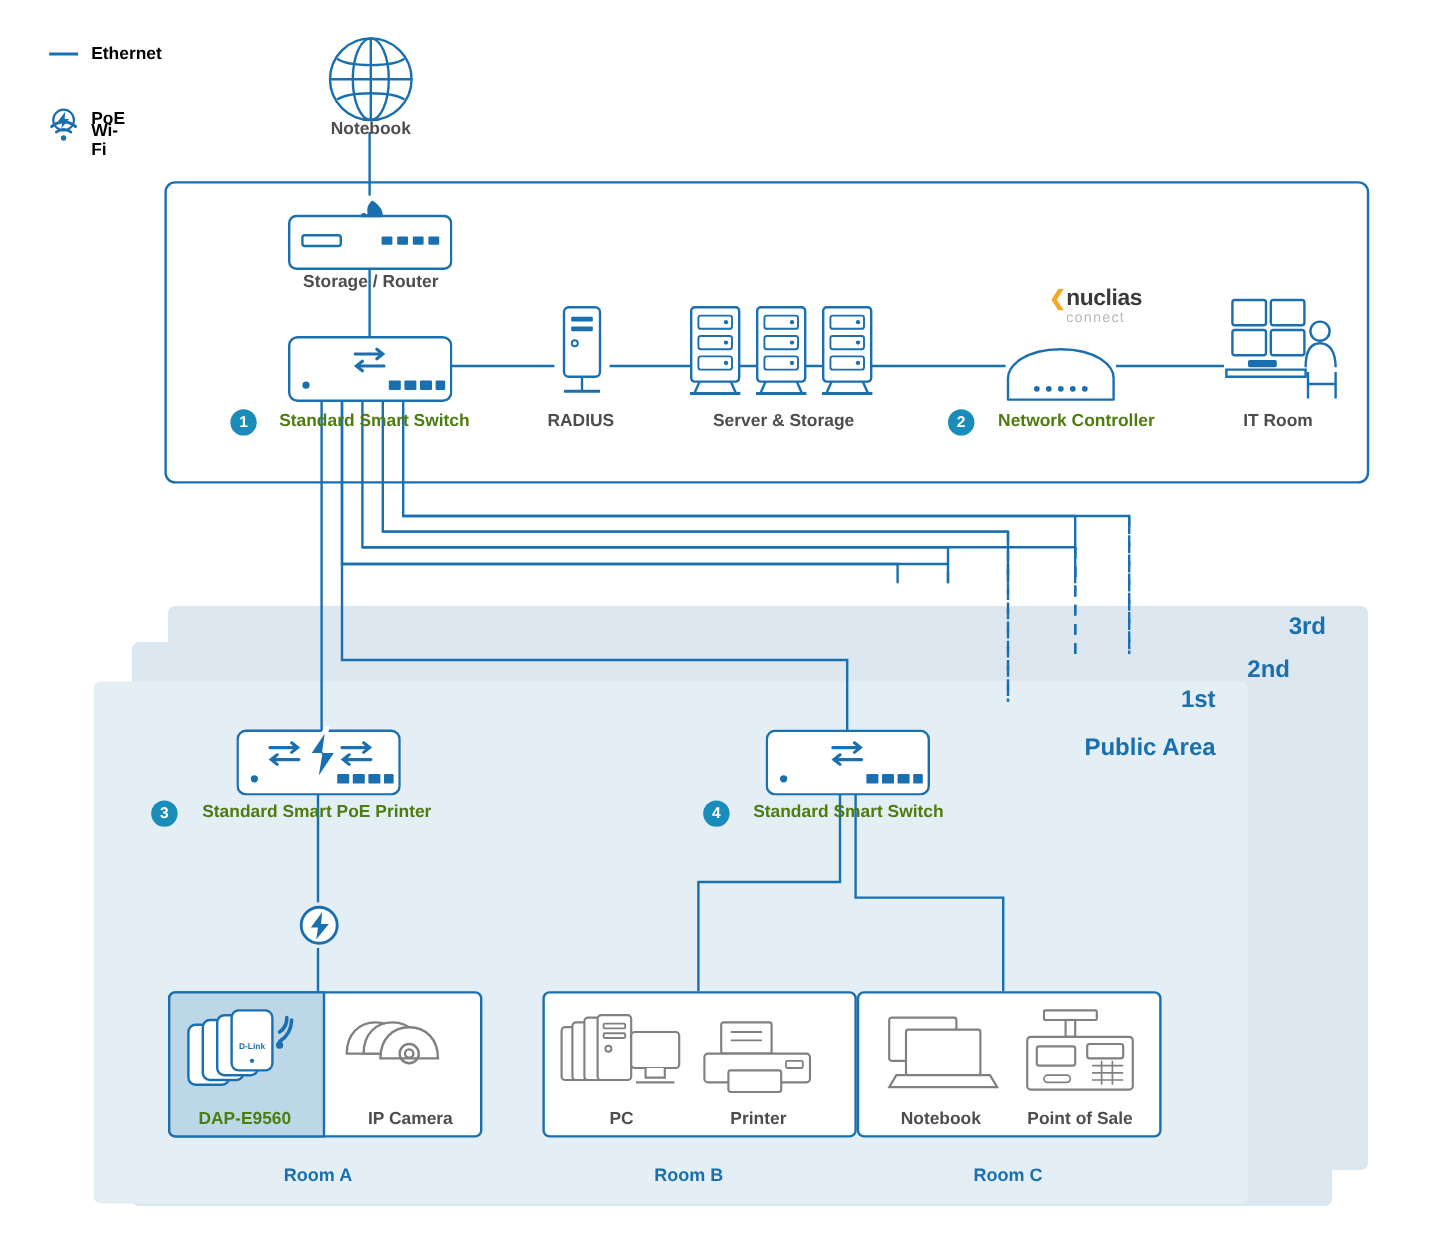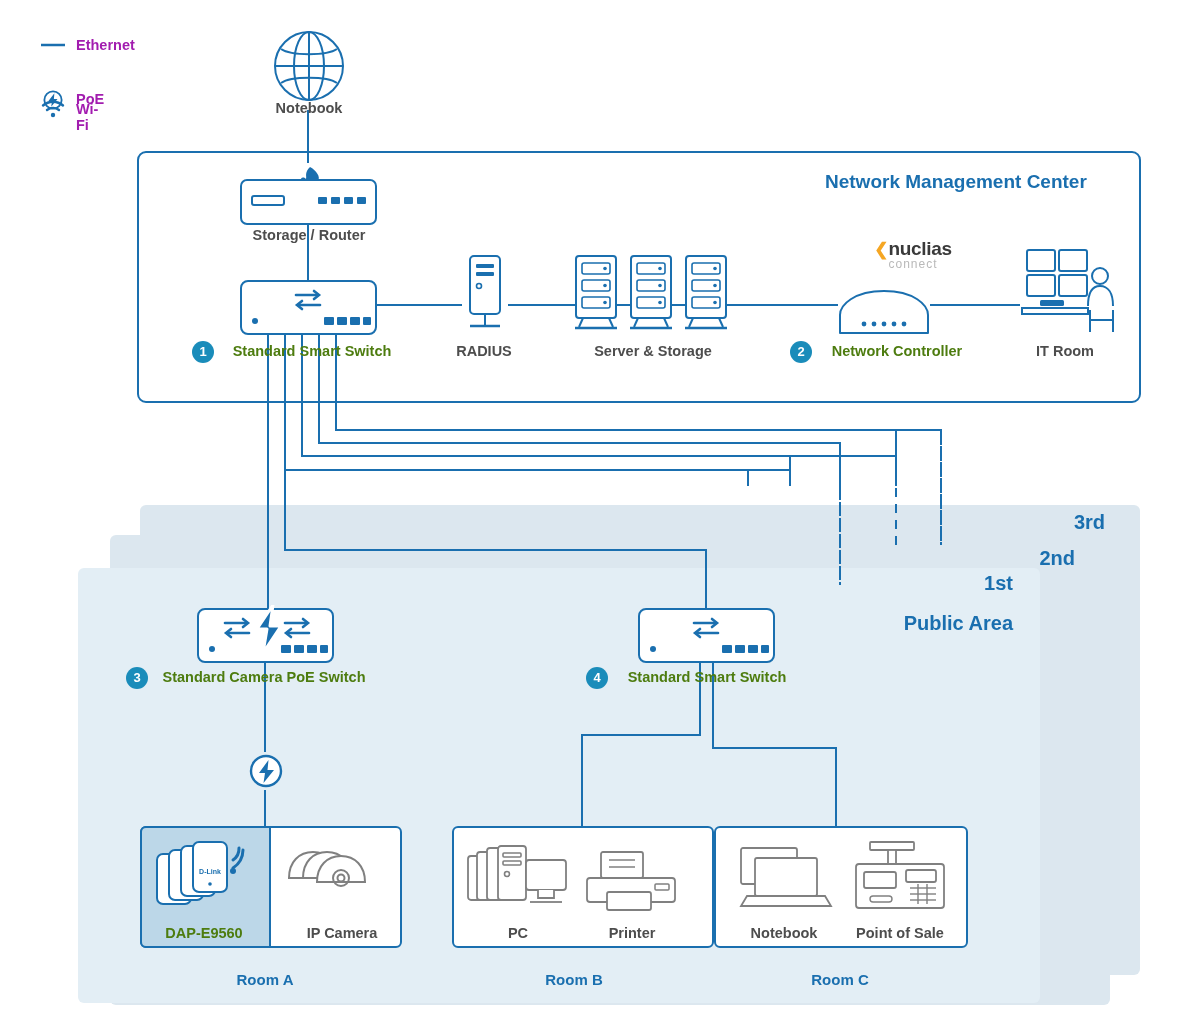--- a/index.html
+++ b/index.html
@@ -21,21 +21,21 @@
   .abs { position: absolute; }
   svg.layer {
     position: absolute;
     left: 0; top: 0;
     width: 1200px;
     height: 1035px;
     pointer-events: none;
   }
   .legend-text {
     font-size: 14.5px;
-    color: #a21caf;
+    color: #000000;
     font-weight: bold;
   }
   .badge {
     position: absolute;
     width: 22px; height: 22px;
     border-radius: 50%;
     background: #1a8cba;
     color: #ffffff;
     font-size: 13px;
     font-weight: bold;
@@ -208,21 +208,20 @@
       <circle cx="36" cy="36" r="34" fill="none" stroke="#1a6faf" stroke-width="2"></circle>
       <ellipse cx="36" cy="36" rx="15" ry="34" fill="none" stroke="#1a6faf" stroke-width="2"></ellipse>
       <line x1="2" y1="36" x2="70" y2="36" stroke="#1a6faf" stroke-width="2"></line>
       <line x1="36" y1="2" x2="36" y2="70" stroke="#1a6faf" stroke-width="2"></line>
       <path d="M8,19 C18,26 54,26 64,19" fill="none" stroke="#1a6faf" stroke-width="2"></path>
       <path d="M8,53 C18,46 54,46 64,53" fill="none" stroke="#1a6faf" stroke-width="2"></path>
     </svg>
   </div>
   <div class="devlabel gray" style="left:309px; top:100px;">Notebook</div>
 
-  <div class="nmc-title" style="left:825px; top:171px;">Network Management Center</div>
 
   <div class="abs" style="left:240px; top:165px;">
     <svg width="137" height="60" viewBox="0 0 137 60">
       <rect x="1" y="15" width="135" height="44" rx="6" fill="#ffffff" stroke="#1a6faf" stroke-width="2"></rect>
       <rect x="12" y="31" width="32" height="9" rx="2" fill="none" stroke="#1a6faf" stroke-width="2"></rect>
       <g fill="#1a6faf">
         <rect x="78" y="32" width="9" height="7" rx="1"></rect>
         <rect x="91" y="32" width="9" height="7" rx="1"></rect>
         <rect x="104" y="32" width="9" height="7" rx="1"></rect>
         <rect x="117" y="32" width="9" height="7" rx="1"></rect>
@@ -369,21 +368,21 @@
           <path d="M34,24 L29,28 L34,32"></path>
         <path d="M88,18 L110,18"></path>
           <path d="M106,14 L111,18 L106,22"></path>
         <path d="M112,28 L90,28"></path>
           <path d="M94,24 L89,28 L94,32"></path>
       </g>
       <path d="M76,0 L60,24 L70,24 L66,48 L84,21 L73,21 Z" fill="#1a6faf" stroke="#ffffff" stroke-width="3" stroke-linejoin="round"></path>
     </svg>
   </div>
   <div class="badge" style="left:126px; top:667px;">3</div>
-  <div class="devlabel" style="left:264px; top:669px;">Standard Camera PoE Switch</div>
+  <div class="devlabel" style="left:264px; top:669px;">Standard Smart PoE Printer</div>
 
   <div class="abs" style="left:249px; top:752px;">
     <svg width="34" height="38" viewBox="0 0 34 38">
       <circle cx="17" cy="19" r="15" fill="#ffffff" stroke="#1a6faf" stroke-width="2.4"></circle>
       <path d="M19.5,8 L10,21 L16,21 L14.5,31 L25,18 L18.5,18 Z" fill="#1a6faf"></path>
     </svg>
   </div>
 
   <div class="abs" style="left:638px; top:608px;">
     <svg width="137" height="55" viewBox="0 0 137 55">

